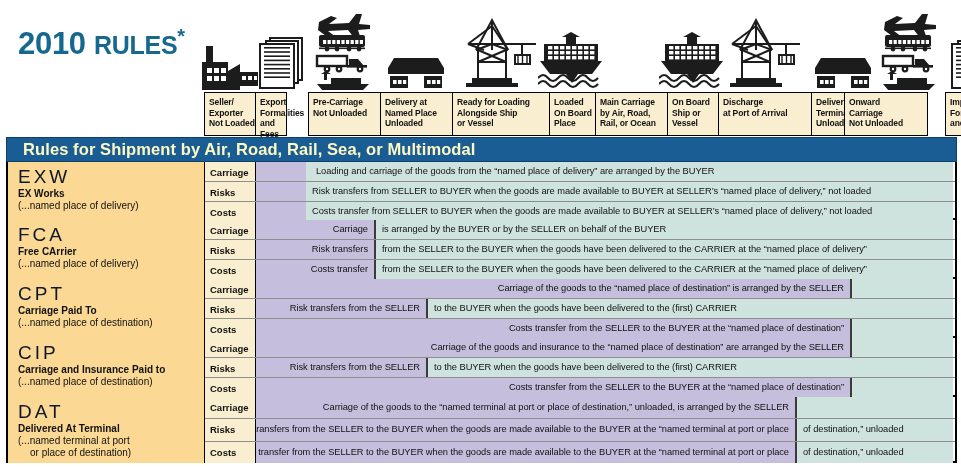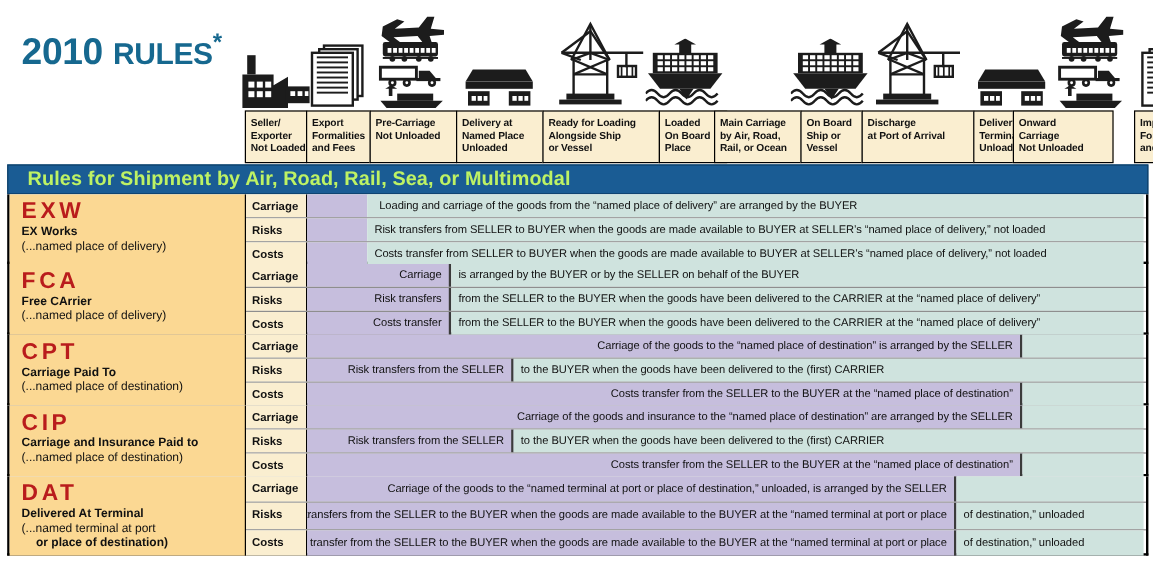--- a/index.html
+++ b/index.html
@@ -47,21 +47,21 @@
     color:#111;
     letter-spacing:-0.1px;
   }
 
   
   .banner{
     position:absolute;left:6px;top:137px;width:951px;height:25px;
     background:#1a5c94;
     border:1px solid #0d3f68;
     box-sizing:border-box;
-    color:#bef264;
+    color:#fef9c3;
     font-size:16.5px;font-weight:bold;
     line-height:23px;
     padding-left:16px;
     letter-spacing:0.1px;
   }
 
   
   .tbl{position:absolute;left:6px;top:162px;width:951px;}
   .term-block{
     position:relative;
@@ -77,30 +77,30 @@
   .term-inner{display:flex;width:947px;}
 
   .term-name{
     width:197px;flex:0 0 197px;
     background:#fbd893;
     border-right:1px solid #000;
     box-sizing:border-box;
     padding:5px 6px 4px 10px;
   }
   .term-code{
-    font-size:19px;font-weight:bold;letter-spacing:3px;
-    line-height:20px;color:#b91c1c;
+    font-size:19px;font-weight:normal;letter-spacing:3px;
+    line-height:20px;color:#0f172a;
   }
   .term-full{
     font-size:10px;font-weight:bold;line-height:12px;margin-top:1px;color:#111;
   }
   .term-sub{
     font-size:10px;line-height:12px;color:#111;
   }
-  .term-sub.ind{padding-left:12px;font-weight:bold;}
+  .term-sub.ind{padding-left:12px;}
 
   .term-rows{flex:1 1 auto;display:flex;flex-direction:column;}
   .trow{display:flex;height:100%;align-items:stretch;}
   .trow + .trow{border-top:1px solid #8e8e8e;}
 
   .cat{
     width:51px;flex:0 0 51px;
     background:#faeed0;
     border-right:1px solid #000;
     box-sizing:border-box;
@@ -449,21 +449,21 @@
   </svg>
       </div>
     </div>
 
   <div class="hdr-row">
       <div class="hdr-cell" style="left: 0px; width: 52px;">
         <div>Seller/</div>
         <div>Exporter</div>
         <div>Not Loaded</div>
       </div>
-      <div class="hdr-cell" style="left: 51px; width: 54px;">
+      <div class="hdr-cell" style="left: 51px; width: 32px;">
         <div>Export</div>
         <div>Formalities</div>
         <div>and Fees</div>
       </div>
       <div class="hdr-cell" style="left: 104px; width: 73px;">
         <div>Pre-Carriage</div>
         <div>Not Unloaded</div>
       </div>
       <div class="hdr-cell" style="left: 176px; width: 73px;">
         <div>Delivery at</div>

